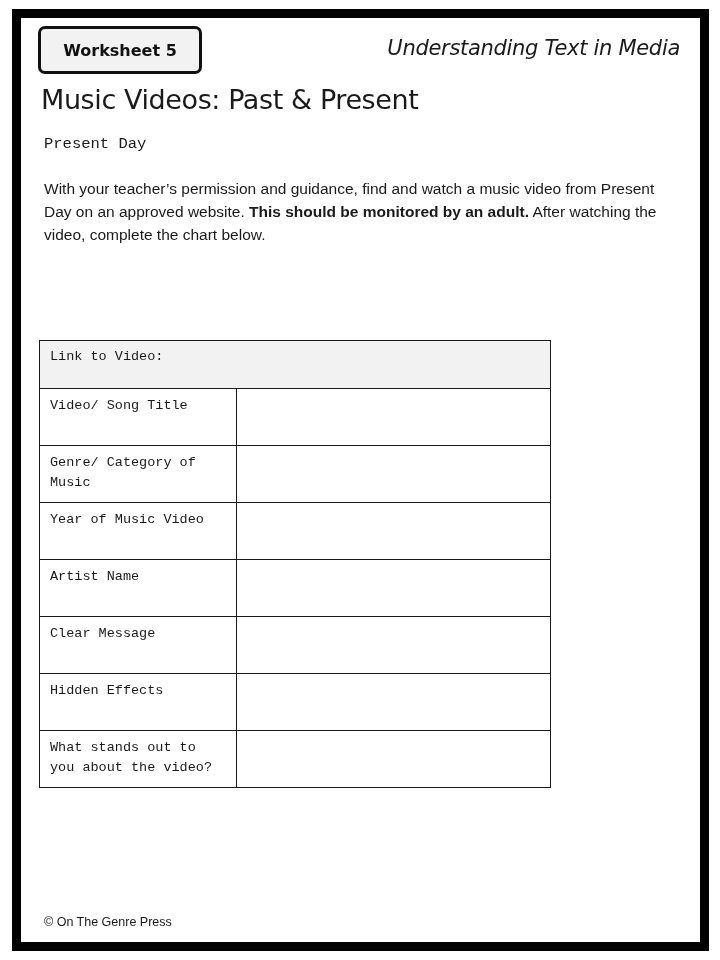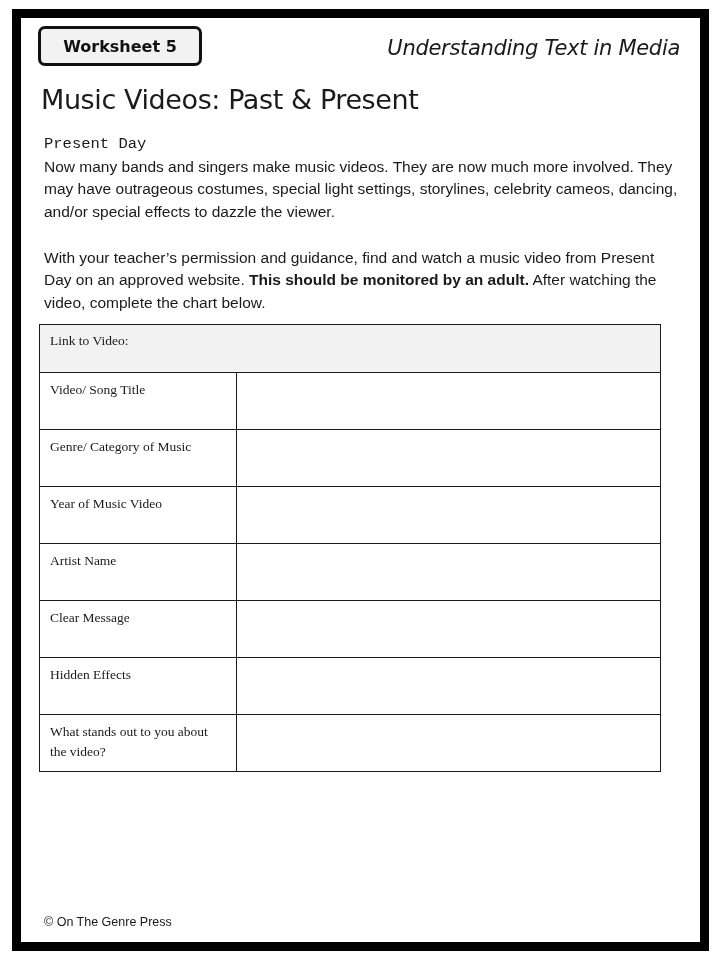--- a/index.html
+++ b/index.html
@@ -6,21 +6,21 @@
     html, body { width: 720px; height: 960px; background: #ffffff; overflow: hidden; }
     body { position: relative; font-family: "Liberation Sans", sans-serif; color: #1a1a1a; }
 
     .frame {
       position: absolute; left: 12px; top: 9px; width: 697px; height: 942px;
       border: 9px solid #000000; border-top-width: 9px; border-bottom-width: 9px;
       background: #ffffff;
     }
 
     .ws-badge {
-      position: absolute; left: 38px; top: 26px; width: 164px; height: 40px;
+      position: absolute; left: 38px; top: 26px; width: 164px; height: 48px;
       border: 3px solid #111111; border-radius: 7px; background: #f2f2f2;
       display: flex; align-items: center; justify-content: center;
       font-family: "DejaVu Sans", sans-serif; font-weight: bold; font-size: 16px; color: #111;
     }
     .series-title {
       position: absolute; right: 40px; top: 36px;
       font-family: "DejaVu Sans", sans-serif; font-style: italic; font-size: 21px; color: #1a1a1a;
       letter-spacing: -0.3px;
     }
     .page-title {
@@ -30,22 +30,22 @@
     .content {
       position: absolute; left: 44px; top: 133px; width: 640px;
       font-family: "Liberation Sans", sans-serif; font-size: 15.5px; line-height: 22.7px; color: #1a1a1a;
     }
     .content .subhead { font-size: 15.5px; font-family: Liberation Mono, monospace; }
     .content p { margin: 0; }
     .content .gap { height: 22.7px; }
     .content b { font-weight: bold; }
 
     table.chart {
-      position: absolute; left: 39px; top: 324px; width: 622px;
-      border-collapse: collapse; font-family: Liberation Serif, serif; font-size: 13.5px; color: #1a1a1a;
+      position: absolute; left: 39px; top: 340px; width: 512px;
+      border-collapse: collapse; font-family: Liberation Mono, monospace; font-size: 13.5px; color: #1a1a1a;
     }
     table.chart td { border: 1.5px solid #1a1a1a; vertical-align: top; padding: 7px 10px; height: 57px; }
     table.chart tr.head td { background: #f2f2f2; height: 48px; padding-top: 8px; }
     table.chart td.label { width: 197px; line-height: 20px; }
     table.chart td.answer { background: #ffffff; }
 
     .footer {
       position: absolute; left: 44px; top: 915px;
       font-family: "Liberation Sans", sans-serif; font-size: 12.5px; color: #1a1a1a;
     }
@@ -57,21 +57,20 @@
 
 <div class="ws-badge">
   <span>Worksheet 5</span>
 </div>
 <div class="series-title">Understanding Text in Media</div>
 
 <h1 class="page-title" style="font-weight:normal;">Music Videos: Past &amp; Present</h1>
 
 <div class="content">
   <div class="subhead">Present Day</div>
-  <p>Now many bands and singers make music videos. They are now much more involved. They may have outrageous costumes, special light settings, storylines, celebrity cameos, dancing, and/or special effects to dazzle the viewer.</p>
   <div class="gap"></div>
   <p><span>With your teacher’s permission and guidance, find and watch a music video from Present Day on an approved website. </span><b>This should be monitored by an adult.</b><span> After watching the video, complete the chart below.</span></p>
 </div>
 
 <table class="chart">
   <tbody>
       <tr class="head">
     <td colspan="2">
       <span>Link to Video:</span>
     </td>

